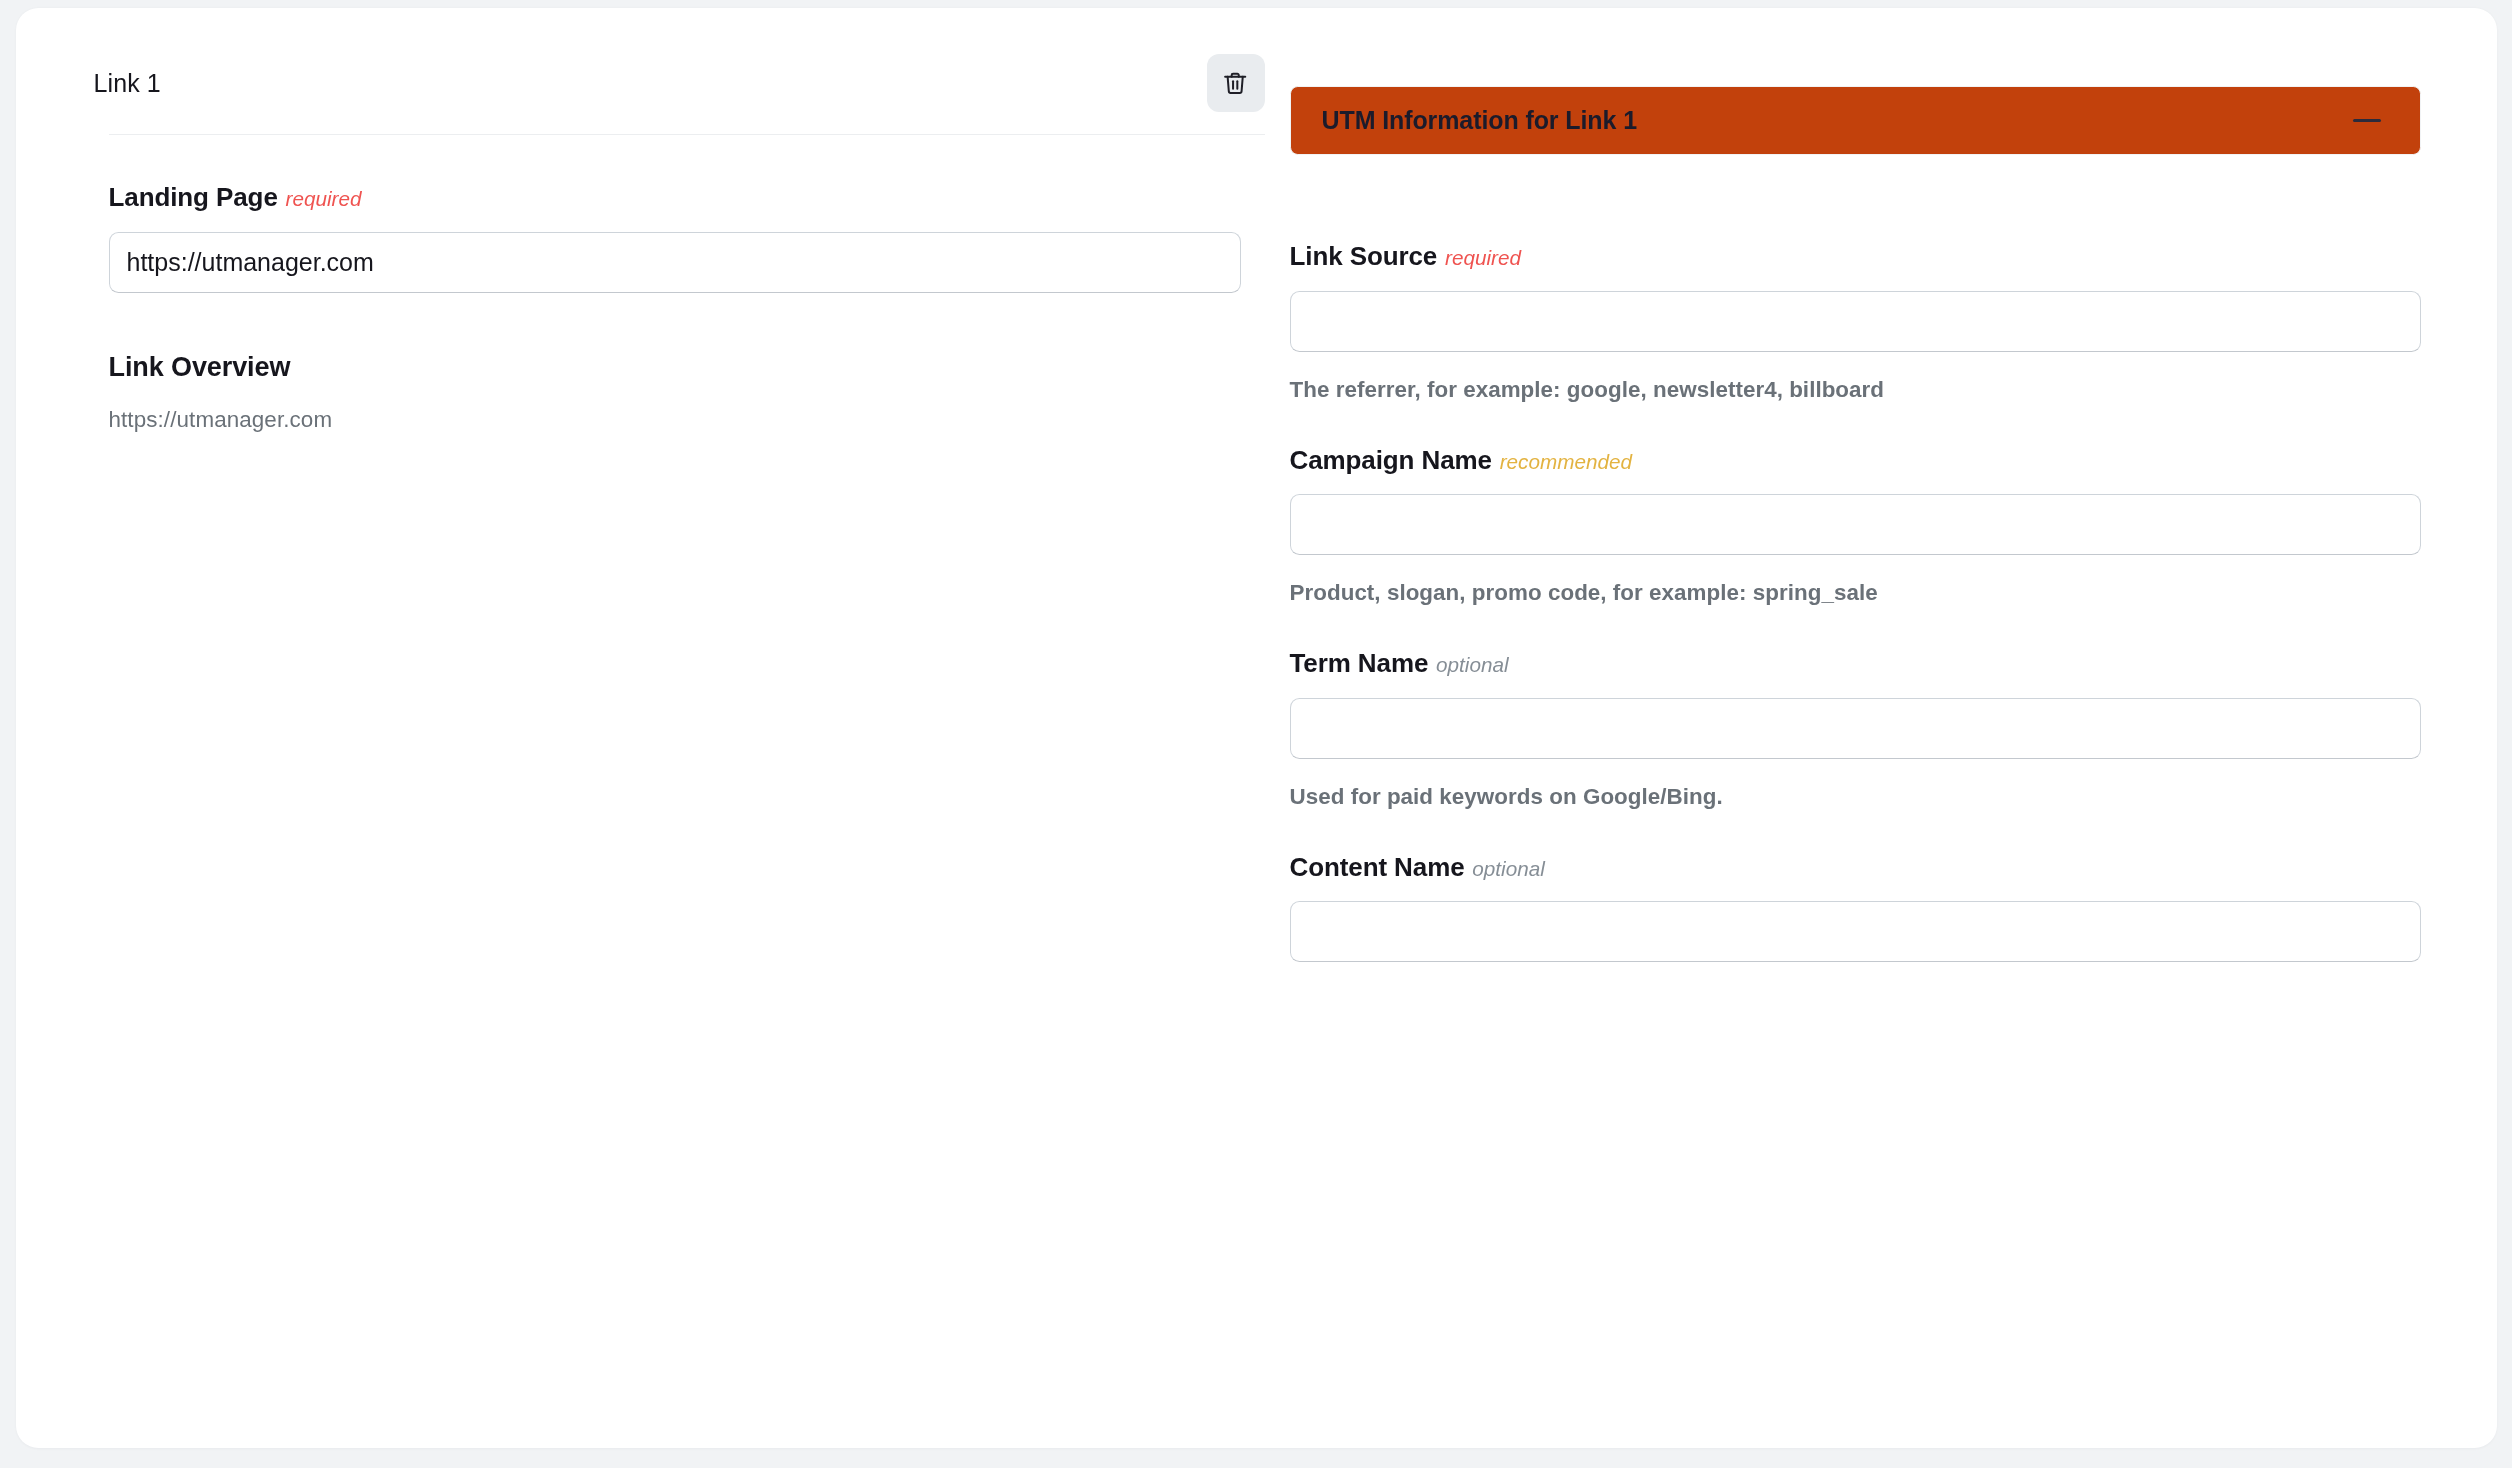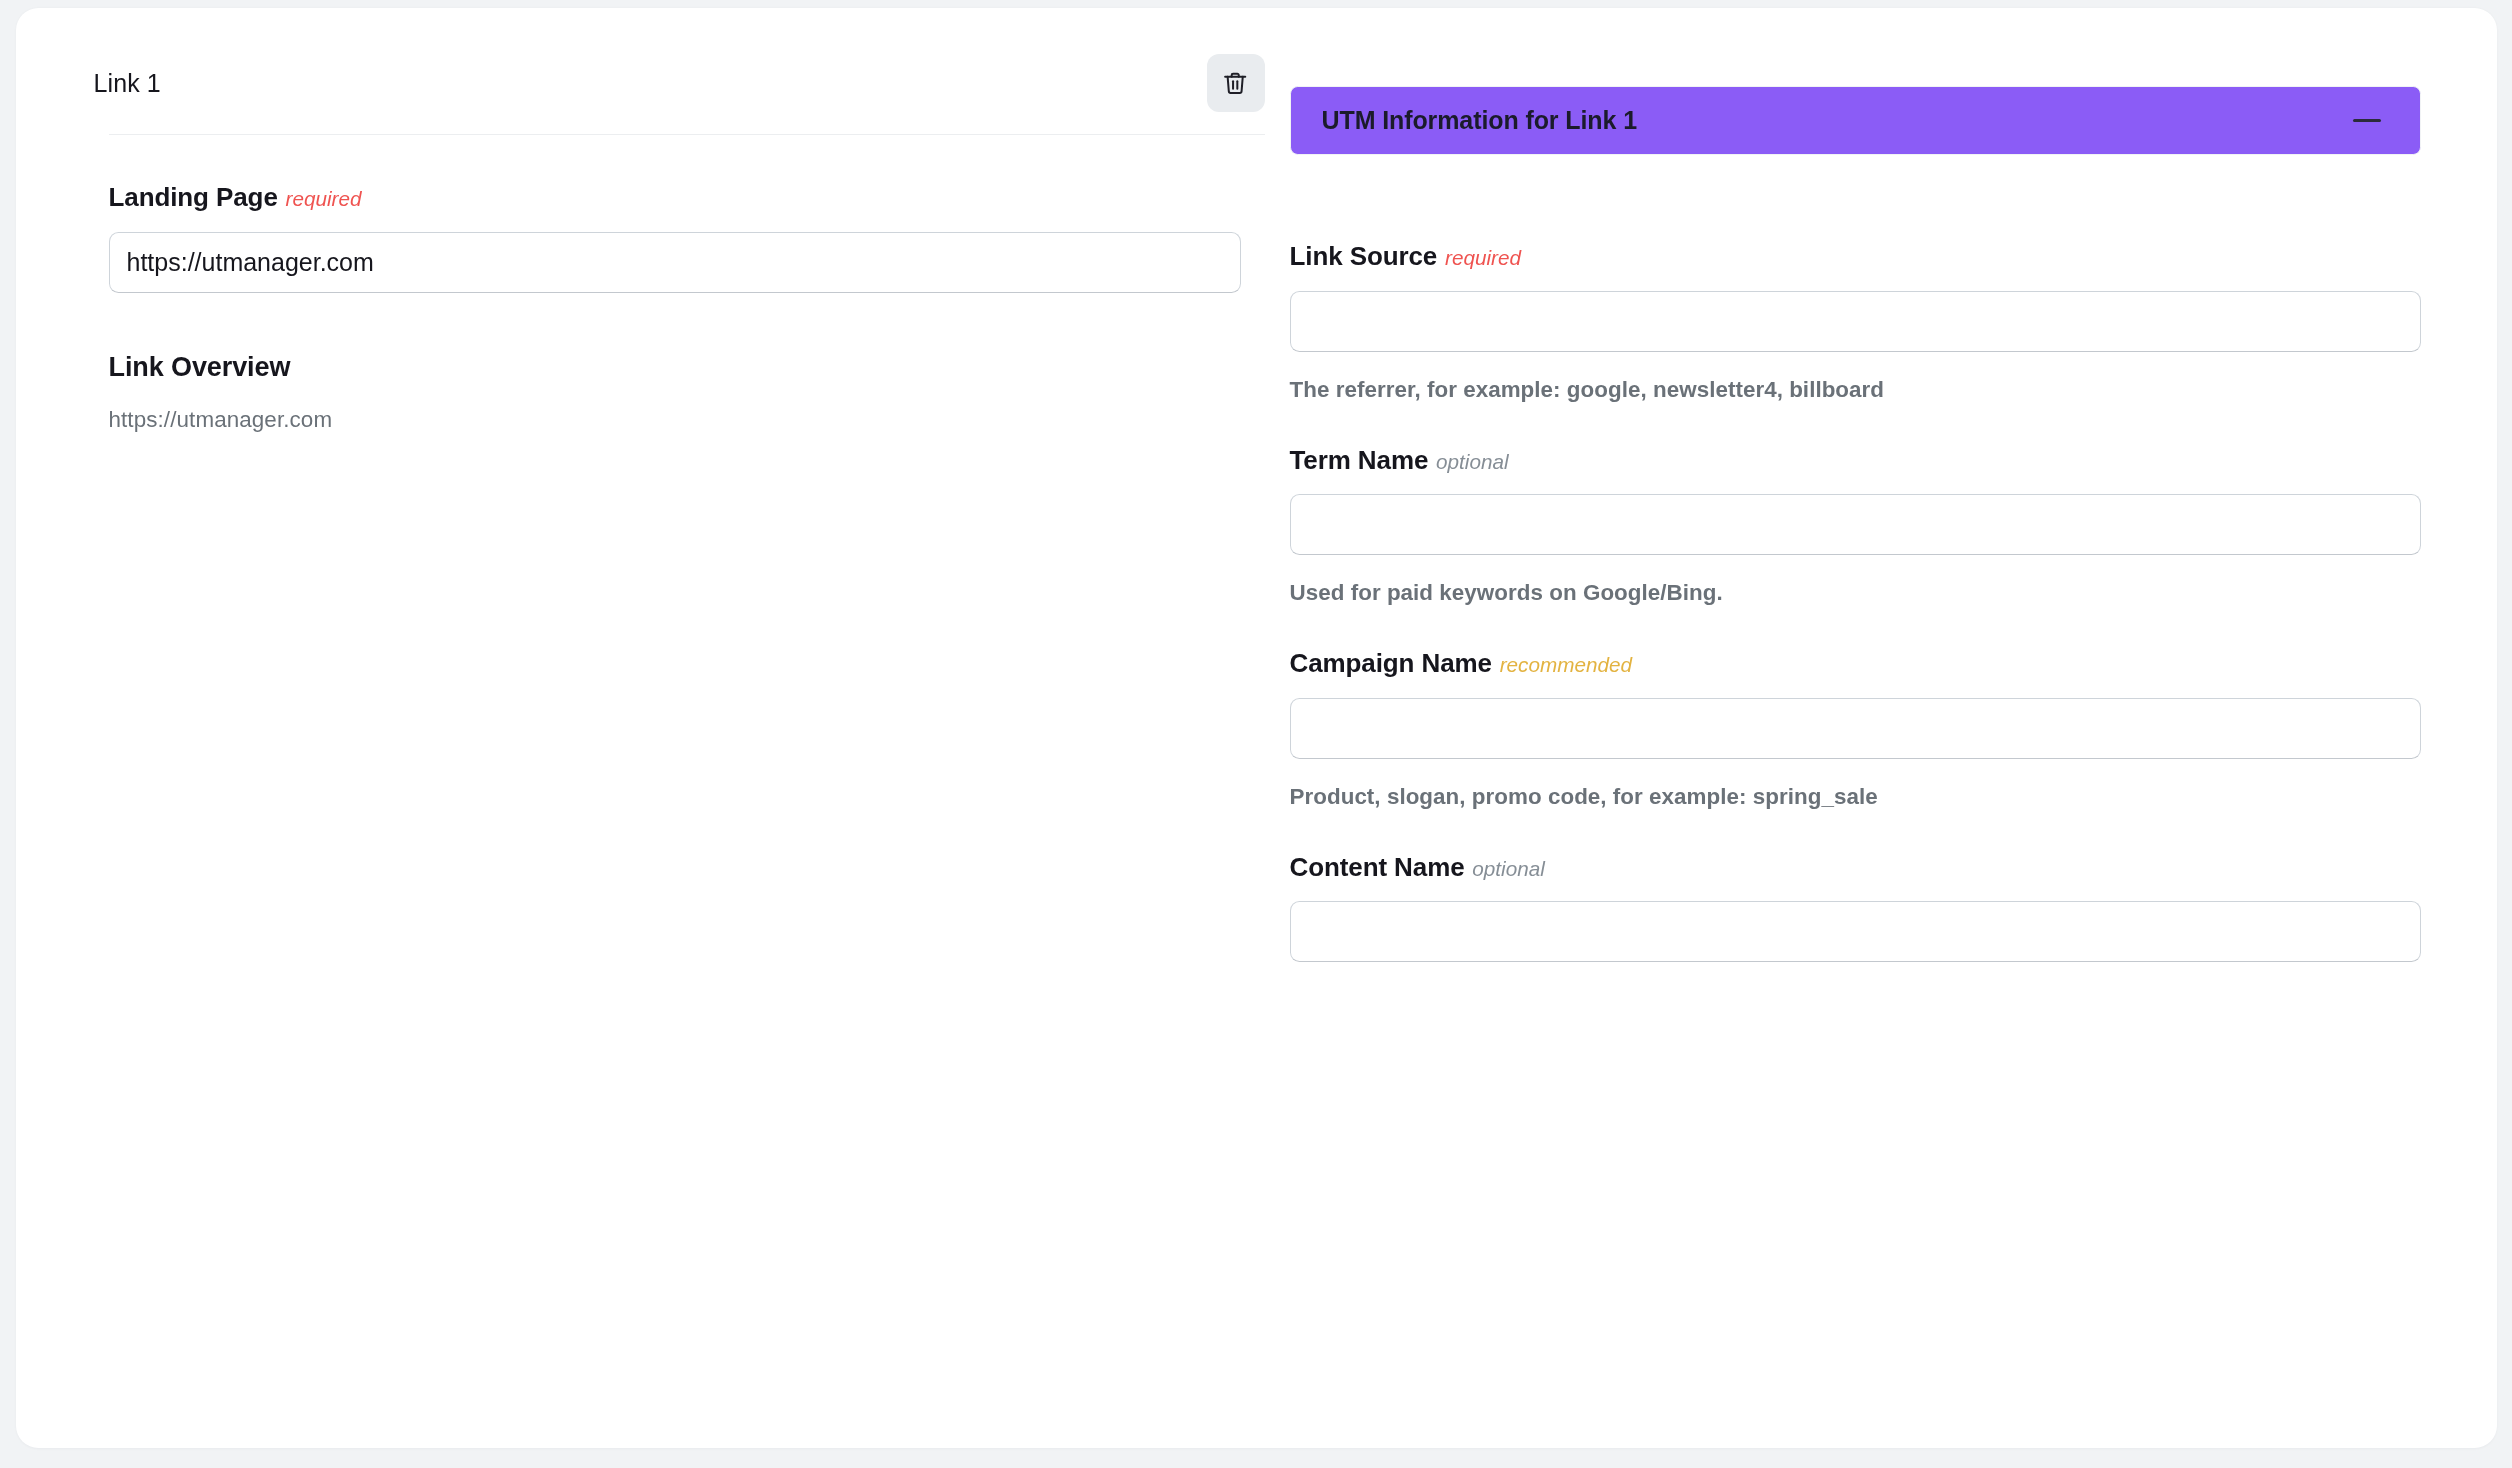--- a/index.html
+++ b/index.html
@@ -148,21 +148,21 @@
     position: relative;
   }
 
   .utm-panel {
     margin-top: 78px;
     width: 1131px;
   }
 
   .utm-panel-header {
     height: 69px;
-    background: #8b5cf6;
+    background: #c2410c;
     border: 0.9px solid #f1f3f5;
     border-radius: 7.8px;
     display: flex;
     align-items: center;
     justify-content: space-between;
     padding: 0 30px 0 31px;
     cursor: pointer;
   }
   .utm-panel-title {
     font-size: 25px;
@@ -258,32 +258,32 @@
             <label class="field-label">
               <span>Link Source</span><span class="tag required">required</span>
             </label>
             <input class="text-input" type="text" value="" style="">
             <div class="helper-text">The referrer, for example: google, newsletter4, billboard</div>
           </div>
 
 
           <div class="field-group">
             <label class="field-label">
+              <span>Campaign Name</span><span class="tag recommended">recommended</span>
+            </label>
+            <input class="text-input" type="text" value="" style="">
+            <div class="helper-text">Product, slogan, promo code, for example: spring_sale</div>
+          </div>
+
+          <div class="field-group">
+            <label class="field-label">
               <span>Term Name</span><span class="tag optional">optional</span>
             </label>
             <input class="text-input" type="text" value="" style="">
             <div class="helper-text">Used for paid keywords on Google/Bing.</div>
-          </div>
-
-          <div class="field-group">
-            <label class="field-label">
-              <span>Campaign Name</span><span class="tag recommended">recommended</span>
-            </label>
-            <input class="text-input" type="text" value="" style="">
-            <div class="helper-text">Product, slogan, promo code, for example: spring_sale</div>
           </div>
 
           <div class="field-group">
             <label class="field-label">
               <span>Content Name</span><span class="tag optional">optional</span>
             </label>
             <input class="text-input" type="text" value="" style="">
           </div>
 
         </div>

